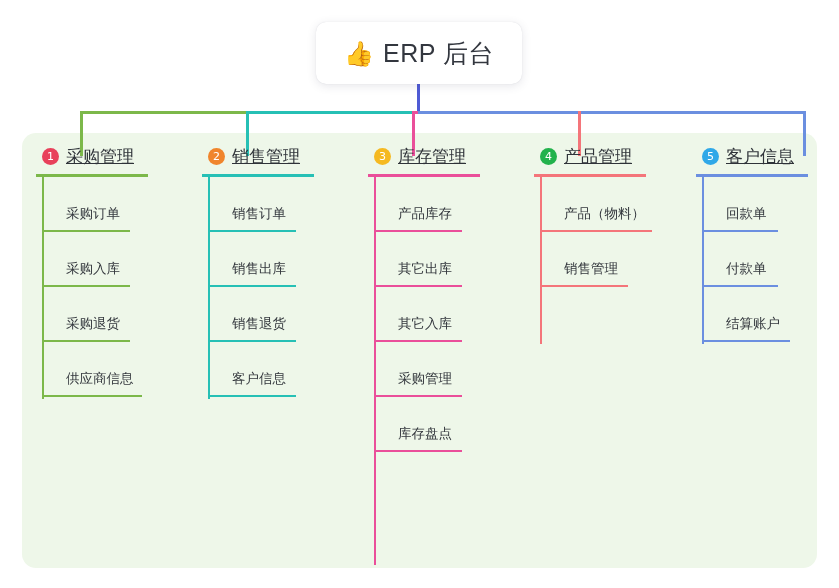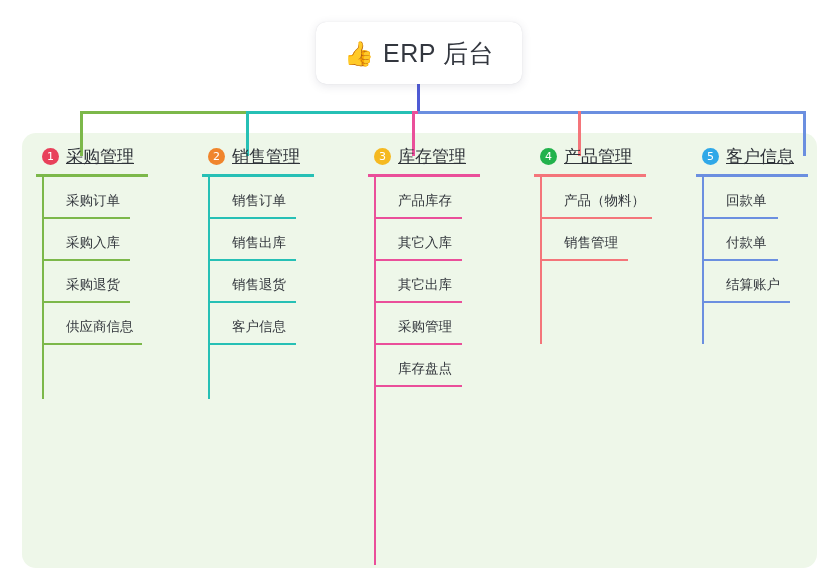--- a/index.html
+++ b/index.html
@@ -126,21 +126,21 @@
     padding-left: 0;
   }
   .spine {
     position: absolute;
     left: 6px;
     top: 0;
     width: 2px;
   }
   .leaf {
     position: relative;
-    height: 42px;
+    height: 55px;
     box-sizing: border-box;
   }
   .leaf .leaf-label {
     position: absolute;
     left: 30px;
     bottom: 9px;
     font-size: 13.5px;
     color: #33373d;
     white-space: nowrap;
   }
@@ -233,25 +233,25 @@
         <span class="col-title">库存管理</span>
       </div>
       <div class="col-underline" style="width: 112px; background: rgb(234, 79, 154);"></div>
       <div class="leaves">
         <div class="spine" style="background: rgb(234, 79, 154); height: 388px;"></div>
         <div class="leaf">
           <span class="leaf-label">产品库存</span>
           <span class="leaf-rule" style="width: 88px; background: rgb(234, 79, 154);"></span>
         </div>
         <div class="leaf">
+          <span class="leaf-label">其它出库</span>
+          <span class="leaf-rule" style="width: 88px; background: rgb(234, 79, 154);"></span>
+        </div>
+        <div class="leaf">
           <span class="leaf-label">其它入库</span>
-          <span class="leaf-rule" style="width: 88px; background: rgb(234, 79, 154);"></span>
-        </div>
-        <div class="leaf">
-          <span class="leaf-label">其它出库</span>
           <span class="leaf-rule" style="width: 88px; background: rgb(234, 79, 154);"></span>
         </div>
         <div class="leaf">
           <span class="leaf-label">采购管理</span>
           <span class="leaf-rule" style="width: 88px; background: rgb(234, 79, 154);"></span>
         </div>
         <div class="leaf">
           <span class="leaf-label">库存盘点</span>
           <span class="leaf-rule" style="width: 88px; background: rgb(234, 79, 154);"></span>
         </div>

